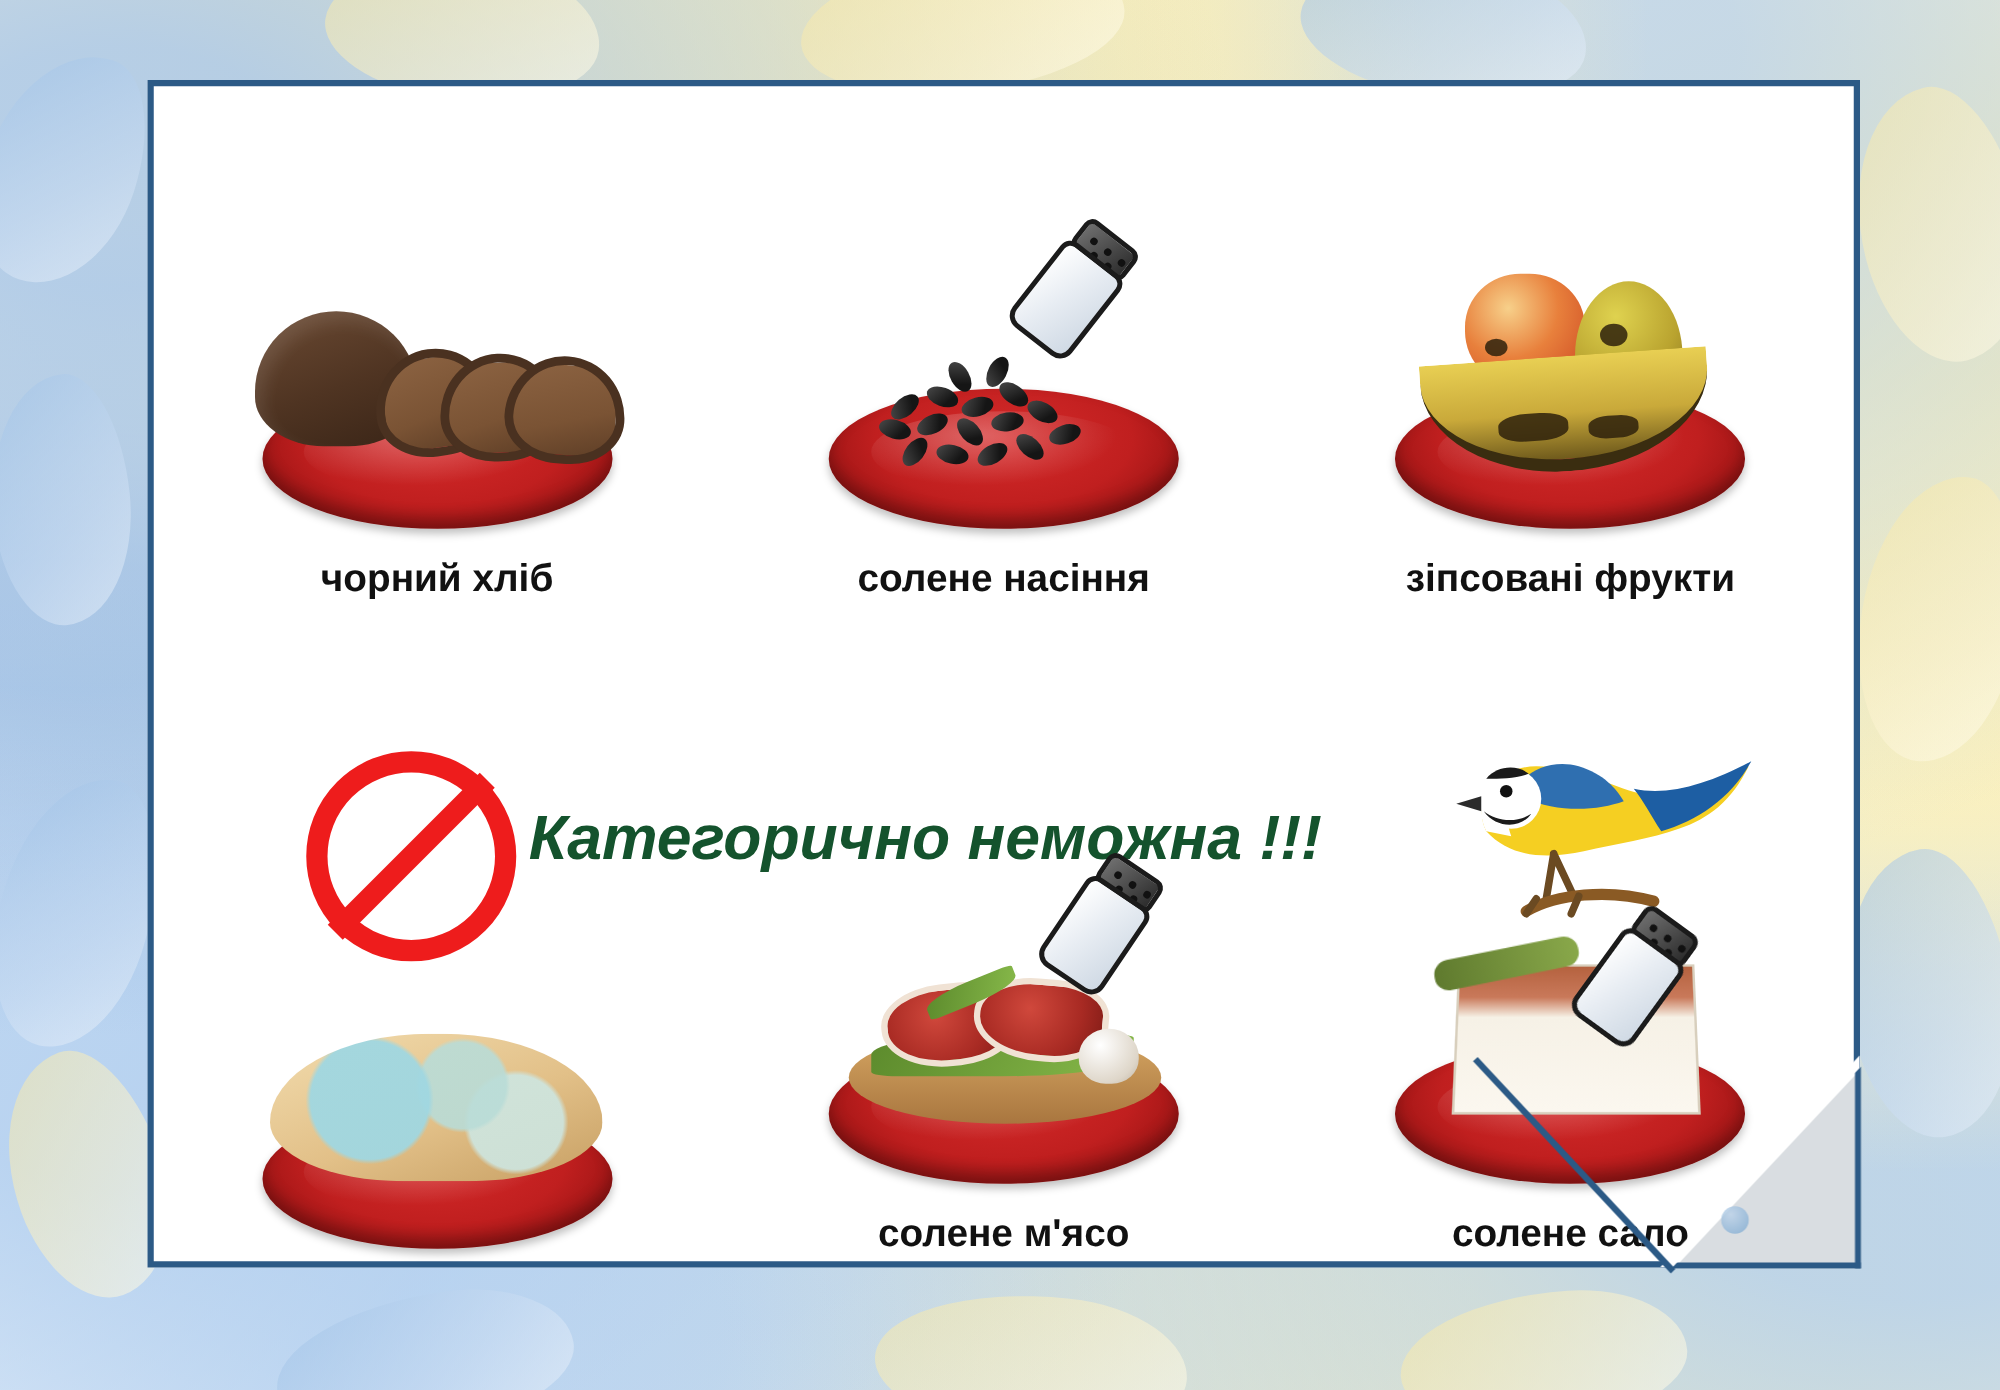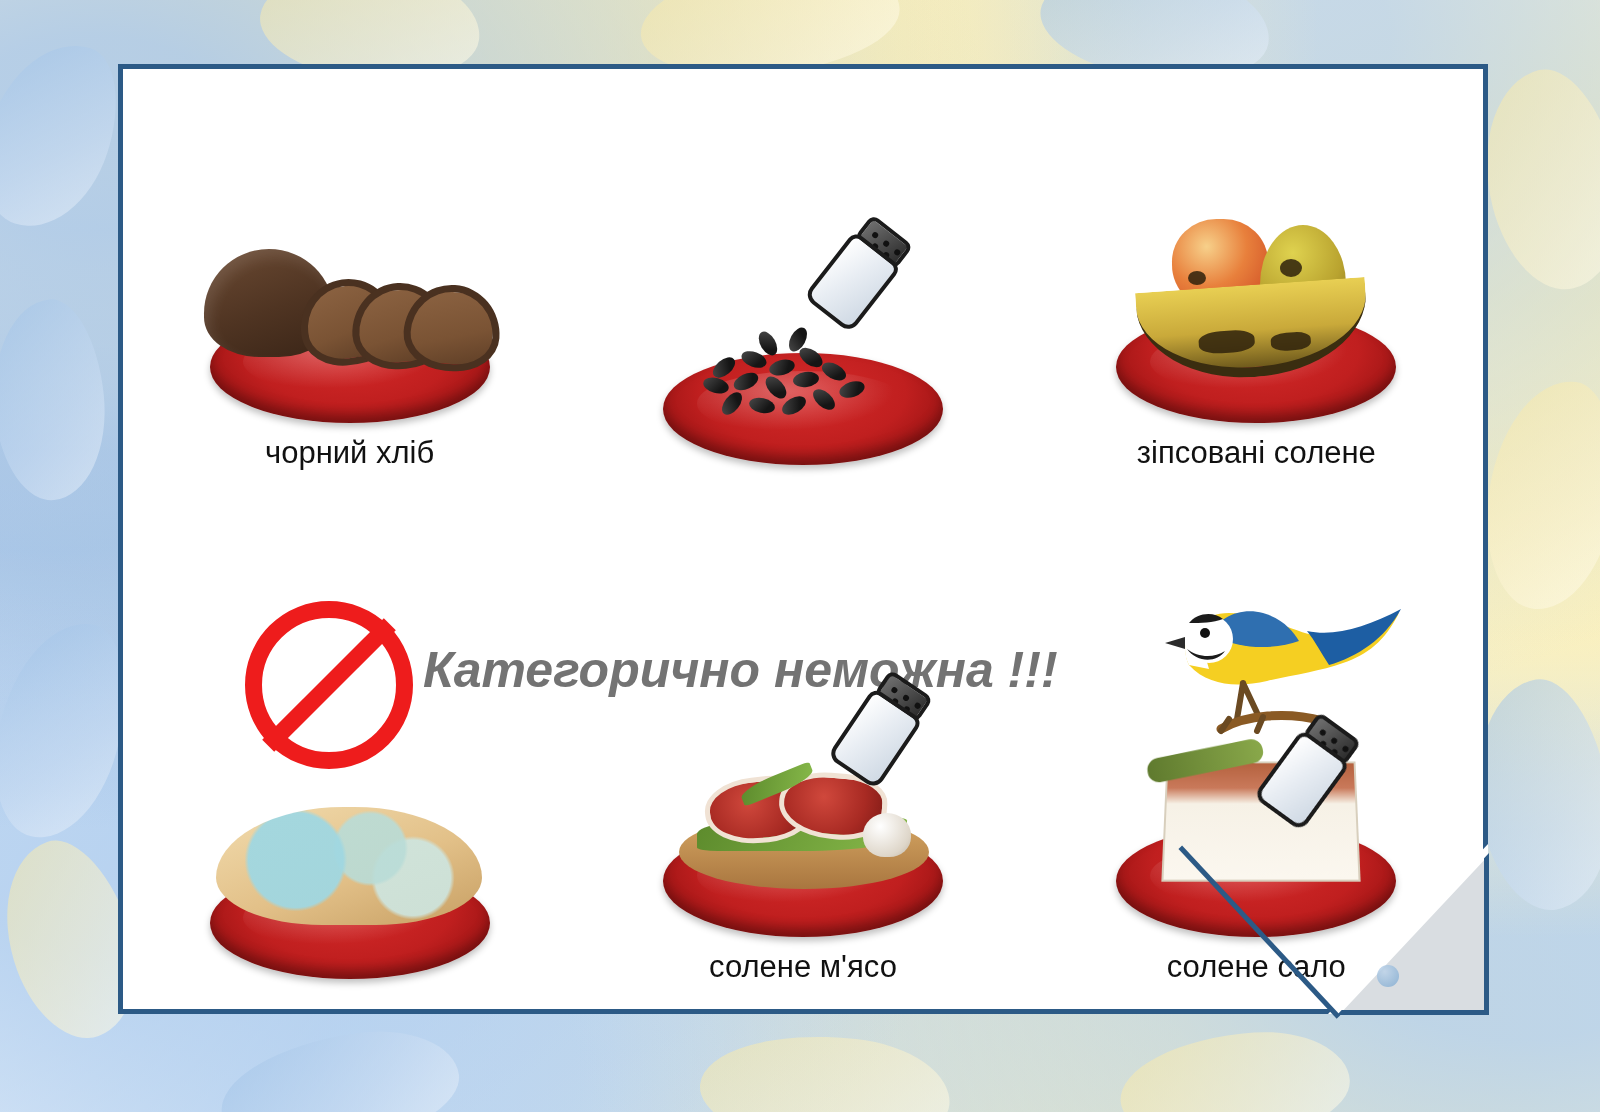--- a/index.html
+++ b/index.html
@@ -146,23 +146,23 @@
     text-align: center;
     position: relative;
   }
   .art {
     position: relative;
     height: 250px;
     width: 420px;
   }
   .caption {
     font-size: 31px;
-    font-weight: normal;
+    font-weight: bold;
     color: #111111;
-    margin-top: 6px;
+    margin-top: 16px;
   }
 
   
   .plate {
     position: absolute;
     left: 50%;
     transform: translateX(-50%);
     bottom: 6px;
     width: 280px;
     height: 112px;
@@ -362,21 +362,21 @@
     background: #ee1c1c;
     transform: translate(-50%, -50%) rotate(45deg);
   }
   .warn-text {
     position: absolute;
     left: 300px;
     top: 42px;
     font-size: 50px;
     font-weight: bold;
     font-style: italic;
-    color: #737373;
+    color: #14532d;
     white-space: nowrap;
   }
 
   
   .bird {
     position: absolute;
     right: 66px;
     top: -20px;
     width: 300px;
     height: 190px;
@@ -436,38 +436,39 @@
             <div class="seed" style="left:188px; bottom:58px; transform:rotate(-30deg);"></div>
             <div class="seed" style="left:218px; bottom:64px; transform:rotate(42deg);"></div>
             <div class="seed" style="left:246px; bottom:74px; transform:rotate(-18deg);"></div>
             <div class="seed" style="left:162px; bottom:120px; transform:rotate(60deg);"></div>
             <div class="seed" style="left:192px; bottom:124px; transform:rotate(-62deg);"></div>
             <div class="shaker" style="left:236px; top:-2px; transform:rotate(38deg);">
               <div class="cap"></div>
               <div class="body"></div>
             </div>
           </div>
+          <div class="caption">солене насіння</div>
         </div>
 
         <div class="cell">
           <div class="art">
             <div class="plate"></div>
             <div class="apple" style="left:126px; bottom:118px;">
               <div class="spot" style="left:16px; top:52px; width:18px; height:14px;"></div>
             </div>
             <div class="pear" style="left:214px; bottom:104px;">
               <div class="spot" style="left:20px; top:34px; width:22px; height:18px;"></div>
               <div class="spot" style="left:50px; top:62px; width:16px; height:12px;"></div>
             </div>
             <div class="banana" style="left:92px; bottom:52px;">
               <div class="spot" style="left:60px; top:44px; width:56px; height:22px; border-radius:40%;"></div>
               <div class="spot" style="left:132px; top:50px; width:40px; height:18px; border-radius:40%;"></div>
             </div>
           </div>
-          <div class="caption">зіпсовані солене</div>
+          <div class="caption">зіпсовані фрукти</div>
         </div>
       </div>
 
       <div class="warn-row">
         <div class="no-sign">
           <div class="bar"></div>
         </div>
         <div class="warn-text">Категорично неможна !!!</div>
 
         <div class="bird">

